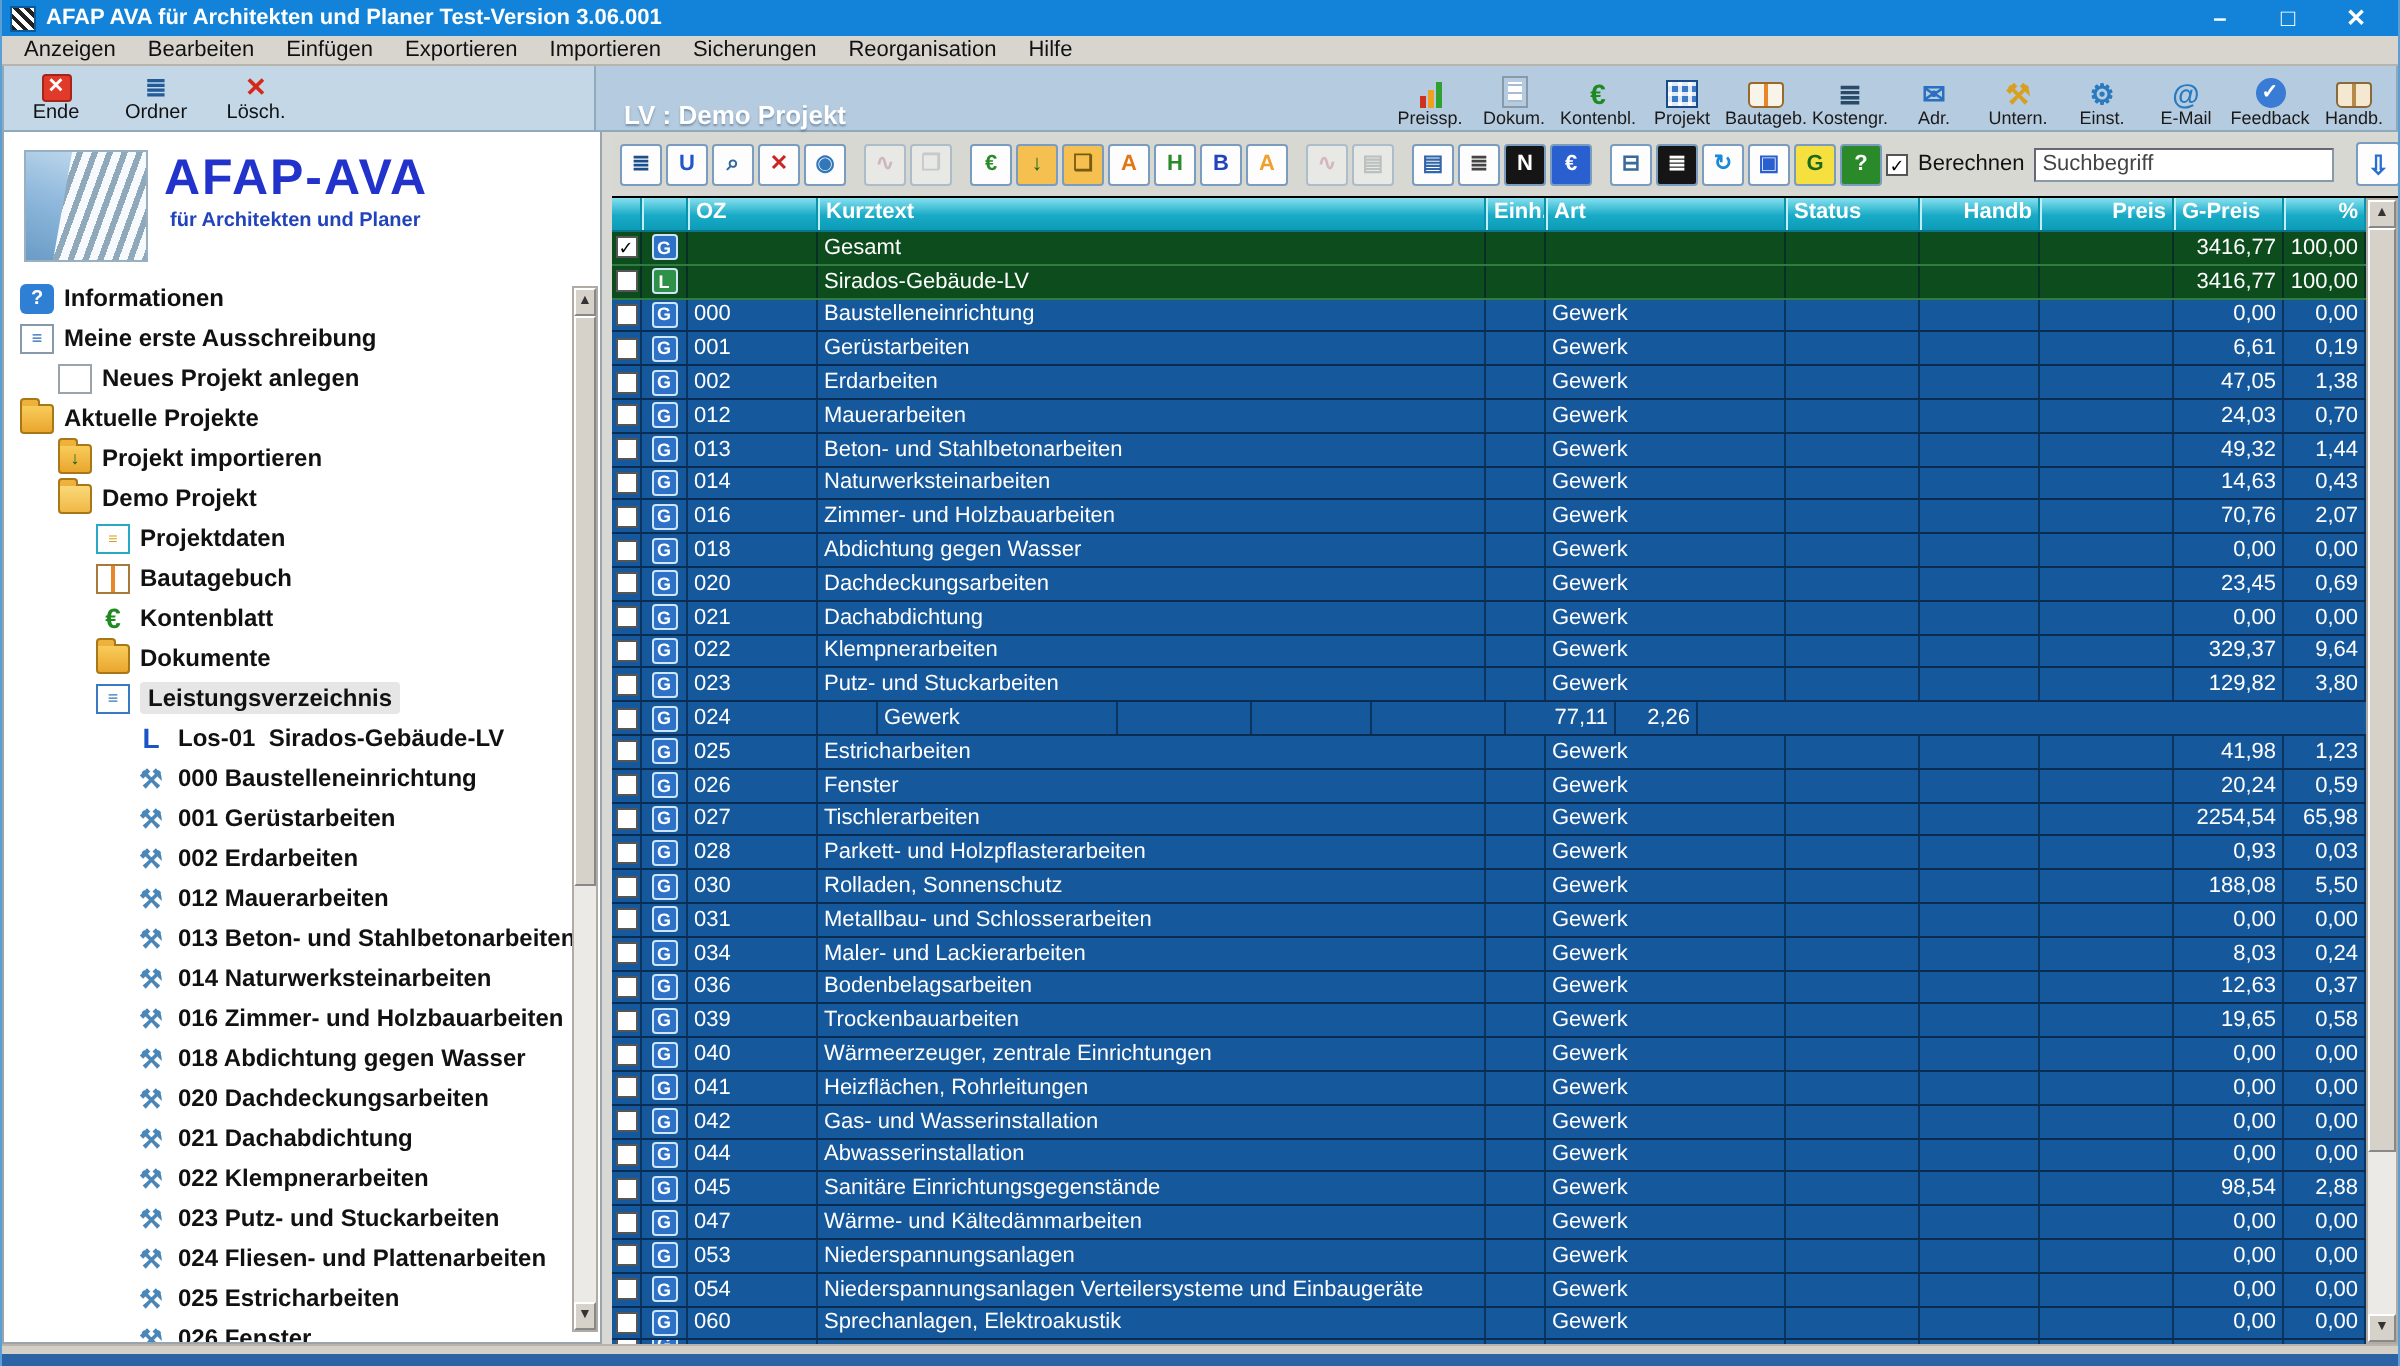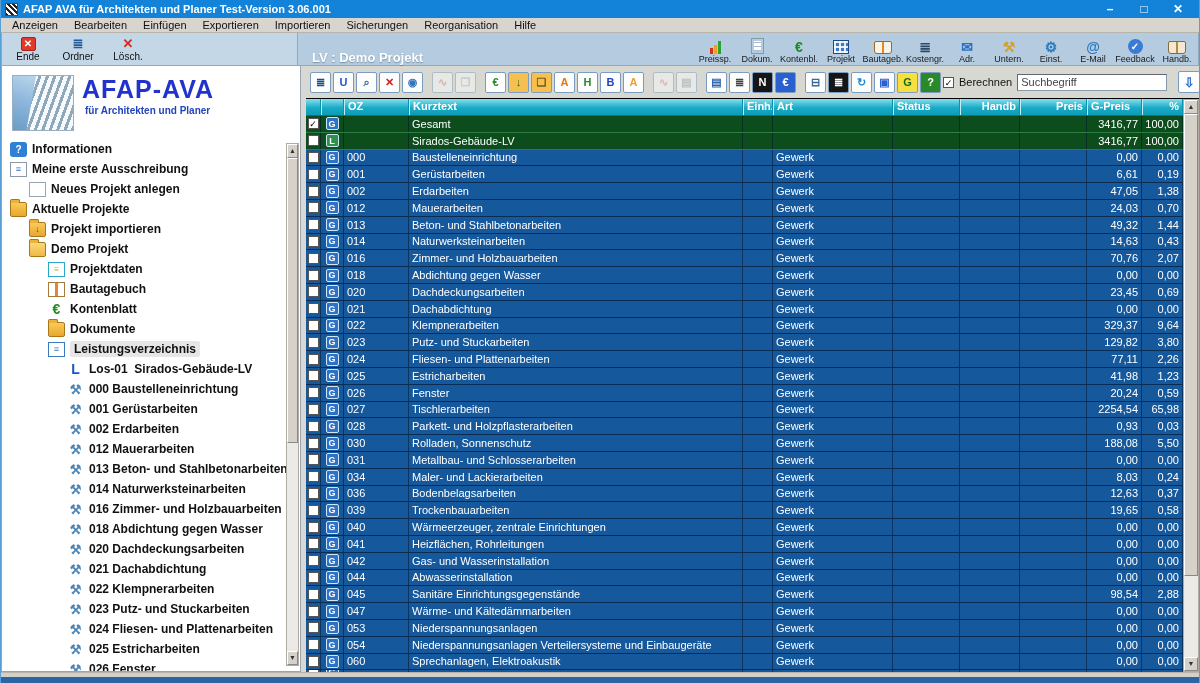--- a/index.html
+++ b/index.html
@@ -592,21 +592,20 @@
                 <div class="td c-pct num">3,80</div>
               </div>
               <div class="tr tr-blue">
                 <div class="td c-sel">
                   <span class="cb"></span>
                 </div>
                 <div class="td c-badge">
                   <span class="badge badge-G">G</span>
                 </div>
                 <div class="td c-oz">024</div>
-                <div class="td c-kurztext">Fliesen- und Plattenarbeiten</div>
                 <div class="td c-einh"></div>
                 <div class="td c-art">Gewerk</div>
                 <div class="td c-status"></div>
                 <div class="td c-menge num"></div>
                 <div class="td c-preis num"></div>
                 <div class="td c-gpreis num">77,11</div>
                 <div class="td c-pct num">2,26</div>
               </div>
               <div class="tr tr-blue">
                 <div class="td c-sel">

